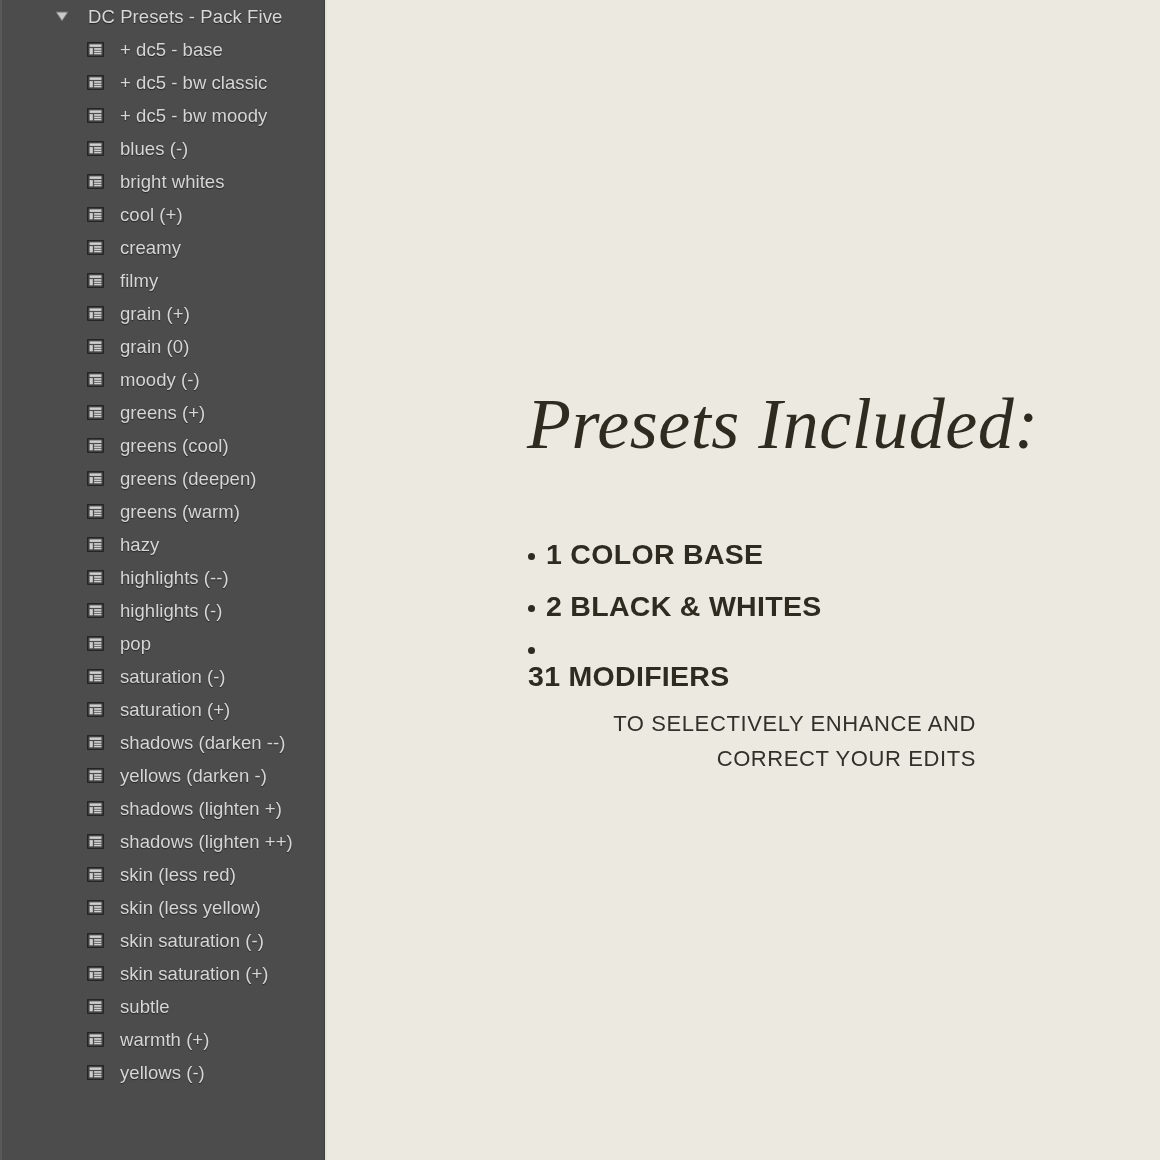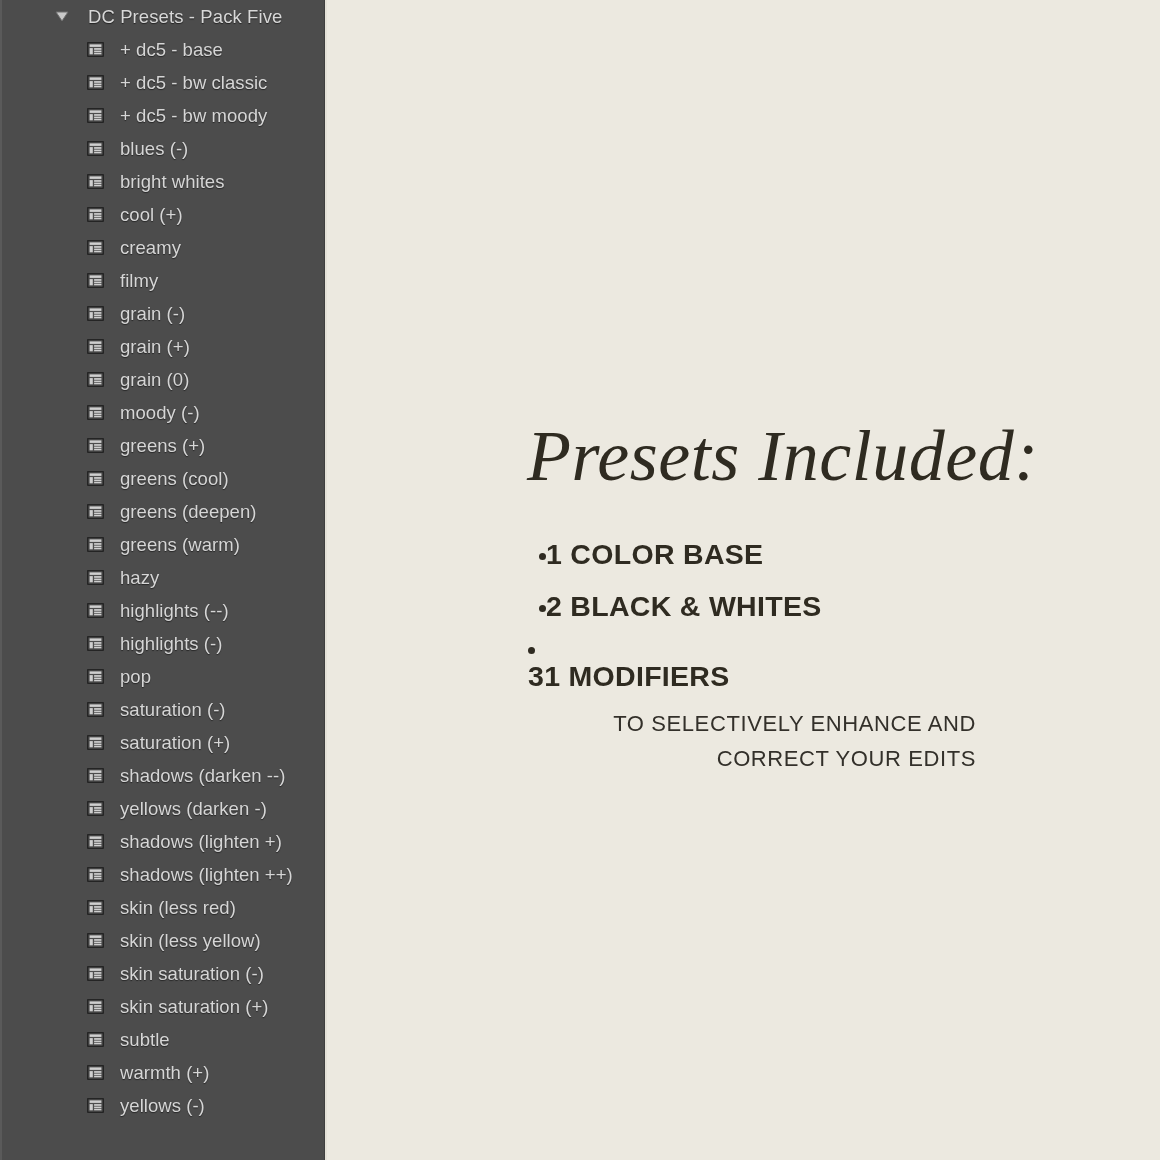--- a/index.html
+++ b/index.html
@@ -123,34 +123,32 @@
     position: absolute;
     left: 202px;
     top: 388px;
     font-family: "Liberation Serif", serif;
     font-style: italic;
     font-size: 72px;
     line-height: 1.0;
     color: #2f2b21;
     white-space: nowrap;
     letter-spacing: 0.5px;
-    margin-top: 32px;
   }
 
   #bullets {
     position: absolute;
     left: 203px;
     top: 540px;
     width: 560px;
   }
   .bullet-item {
     display: flex;
     align-items: baseline;
     margin-bottom: 22px;
-    text-align: right;
   }
   .bullet-dot {
     flex: 0 0 18px;
     font-size: 17px;
     line-height: 1;
     color: #2f2b21;
     position: relative;
     top: -4px;
   }
   .bullet-dot span.dot {
@@ -293,33 +291,20 @@
             <svg width="17" height="15" viewBox="0 0 17 15">
               <rect x="0.5" y="0.5" width="16" height="14" rx="1.5" ry="1.5" fill="#4c4c4c" stroke="#242424" stroke-width="1.6"></rect>
               <rect x="2.6" y="2.4" width="11.8" height="2.5" fill="#cfcfcf"></rect>
               <rect x="2.6" y="6.1" width="3.2" height="6.2" fill="#cfcfcf"></rect>
               <rect x="7.1" y="6.1" width="7.3" height="1.7" fill="#cfcfcf"></rect>
               <rect x="7.1" y="8.6" width="7.3" height="1.7" fill="#cfcfcf"></rect>
               <rect x="7.1" y="11.0" width="7.3" height="1.3" fill="#cfcfcf"></rect>
             </svg>
           </span>
           <span class="preset-label">filmy</span>
-        </div>
-        <div class="preset-row">
-          <span class="preset-icon">
-            <svg width="17" height="15" viewBox="0 0 17 15">
-              <rect x="0.5" y="0.5" width="16" height="14" rx="1.5" ry="1.5" fill="#4c4c4c" stroke="#242424" stroke-width="1.6"></rect>
-              <rect x="2.6" y="2.4" width="11.8" height="2.5" fill="#cfcfcf"></rect>
-              <rect x="2.6" y="6.1" width="3.2" height="6.2" fill="#cfcfcf"></rect>
-              <rect x="7.1" y="6.1" width="7.3" height="1.7" fill="#cfcfcf"></rect>
-              <rect x="7.1" y="8.6" width="7.3" height="1.7" fill="#cfcfcf"></rect>
-              <rect x="7.1" y="11.0" width="7.3" height="1.3" fill="#cfcfcf"></rect>
-            </svg>
-          </span>
-          <span class="preset-label">grain (-)</span>
         </div>
         <div class="preset-row">
           <span class="preset-icon">
             <svg width="17" height="15" viewBox="0 0 17 15">
               <rect x="0.5" y="0.5" width="16" height="14" rx="1.5" ry="1.5" fill="#4c4c4c" stroke="#242424" stroke-width="1.6"></rect>
               <rect x="2.6" y="2.4" width="11.8" height="2.5" fill="#cfcfcf"></rect>
               <rect x="2.6" y="6.1" width="3.2" height="6.2" fill="#cfcfcf"></rect>
               <rect x="7.1" y="6.1" width="7.3" height="1.7" fill="#cfcfcf"></rect>
               <rect x="7.1" y="8.6" width="7.3" height="1.7" fill="#cfcfcf"></rect>
               <rect x="7.1" y="11.0" width="7.3" height="1.3" fill="#cfcfcf"></rect>

